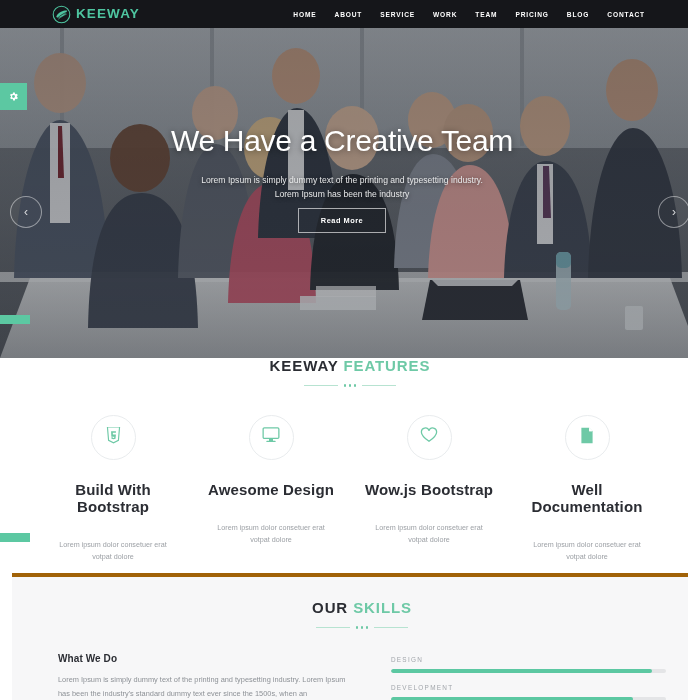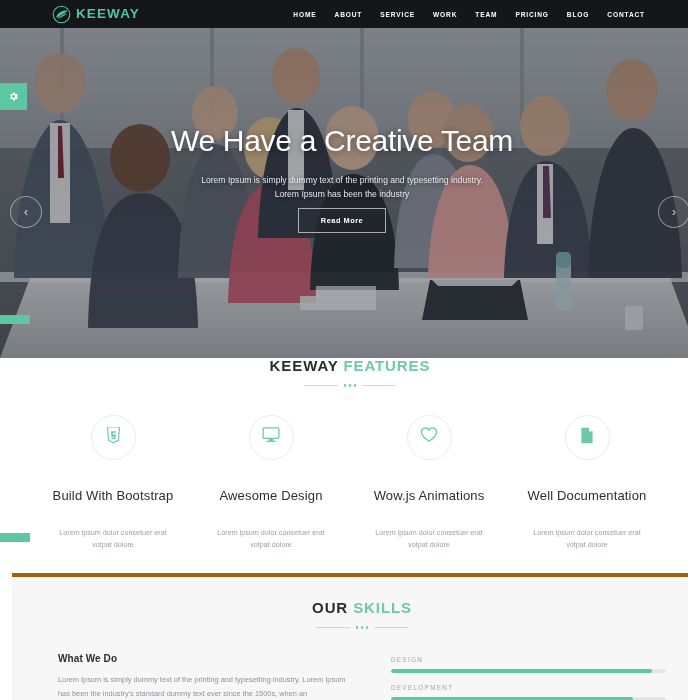--- a/index.html
+++ b/index.html
@@ -111,21 +111,21 @@
   .feat {
     flex:1; text-align:center; padding:0 6px;
   }
   .feat-ico {
     width:45px; height:45px; border-radius:50%;
     border:1px solid #e9ecee; margin:0 auto;
     display:flex; align-items:center; justify-content:center;
     background:#fff;
   }
   .feat-name {
-    margin-top:28px; font-size:13px; font-weight:normal;
+    margin-top:21px; font-size:15px; font-weight:bold;
     color:#2b2d33; letter-spacing:0.15px;
   }
   .feat-desc {
     margin-top:24px; font-size:7.2px; line-height:1.75;
     color:#9b9fa4; padding:0 14px;
   }
 
   
   .skills {
     position:absolute; top:573px; left:12px; width:700px; height:127px;
@@ -330,21 +330,21 @@
       </div>
 
       <div class="feat">
         <div class="feat-ico">
           <span>
             <svg width="18" height="16" viewBox="0 0 26 24">
               <path d="M13 21.5 C4 15 1.6 11 1.6 7.7 A5.9 5.9 0 0 1 13 5.2 A5.9 5.9 0 0 1 24.4 7.7 C24.4 11 22 15 13 21.5Z" fill="none" stroke="#6ec9a6" stroke-width="1.9" stroke-linejoin="round"></path>
             </svg>
           </span>
         </div>
-        <div class="feat-name">Wow.js Animations</div>
+        <div class="feat-name">Wow.js Bootstrap</div>
         <div class="feat-desc">Lorem ipsum dolor consetuer erat votpat dolore</div>
       </div>
 
       <div class="feat">
         <div class="feat-ico">
           <span>
             <svg width="14" height="17" viewBox="0 0 20 24">
               <path d="M2 1h11l5 5v17H2Z" fill="#6ec9a6"></path>
               <path d="M13 1v5h5" fill="#ffffff"></path>
               <path d="M13 1l5 5h-5Z" fill="#ffffff" opacity="0.95"></path>

